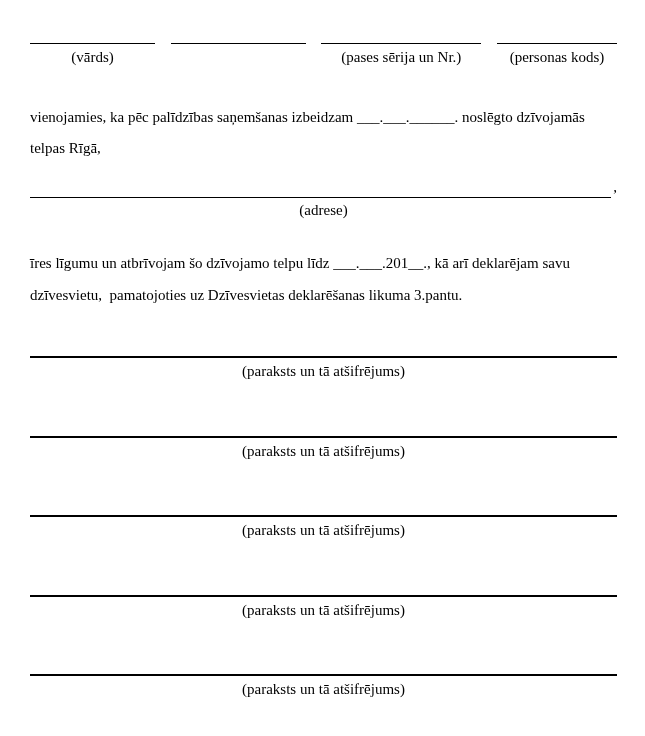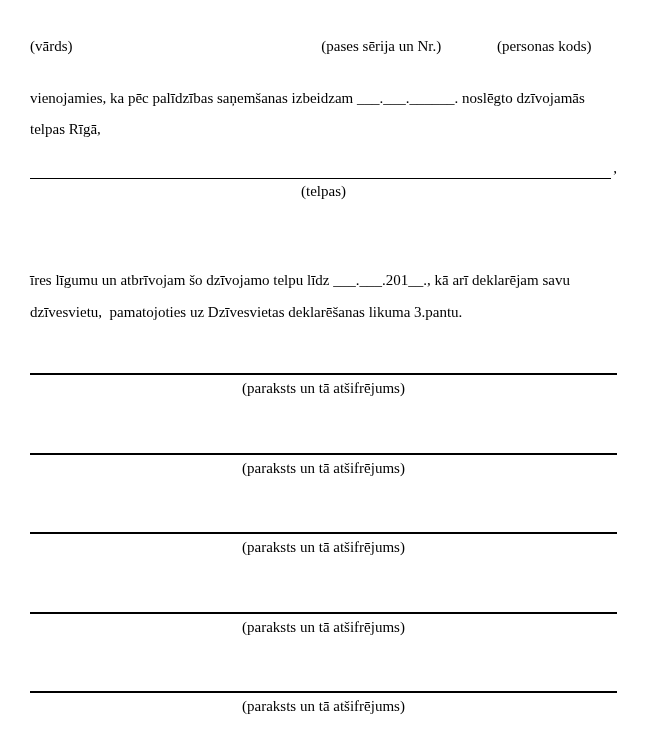--- a/index.html
+++ b/index.html
@@ -19,21 +19,21 @@
     font-size: 15px;
     overflow: hidden;
   }
 
   
   .fields-row {
     display: flex;
     justify-content: space-between;
     align-items: flex-start;
   }
-  .field { display: flex; }
+  .field { display: flex; flex-direction: column; }
   .field-1 { width: 125px; }
   .field-2 { width: 135px; }
   .field-3 { width: 120px; }
   .field-4 { width: 160px; }
   .blank-line {
     height: 10px;
     border-bottom: 1px solid #000;
   }
   .field-label {
     margin-top: 4px;
@@ -42,22 +42,22 @@
     line-height: 1.3;
   }
 
   
   .para {
     margin: 0;
     line-height: 2.1;
     white-space: pre-wrap;
     text-align: left;
   }
-  .para-1 { margin-top: 26px; }
-  .para-2 { margin-top: 64px; }
+  .para-1 { margin-top: 34px; }
+  .para-2 { margin-top: 28px; }
 
   
   .address-block { margin-top: 12px; }
   .address-line-row {
     display: flex;
     align-items: flex-end;
   }
   .address-underline {
     flex: 1;
     height: 20px;
@@ -112,21 +112,21 @@
     </div>
   </div>
 
   <p class="para para-1">vienojamies, ka pēc palīdzības saņemšanas izbeidzam ___.___.______. noslēgto dzīvojamās telpas Rīgā,</p>
 
   <div class="address-block">
     <div class="address-line-row">
       <span class="address-underline"></span>
       <span class="address-comma">,</span>
     </div>
-    <div class="address-label">(telpas)</div>
+    <div class="address-label">(adrese)</div>
   </div>
 
   <p class="para para-2">īres līgumu un atbrīvojam šo dzīvojamo telpu līdz ___.___.201__., kā arī deklarējam savu dzīvesvietu,  pamatojoties uz Dzīvesvietas deklarēšanas likuma 3.pantu.</p>
 
   <div class="signatures">
     <div class="sig-block">
       <hr class="sig-line">
       <div class="sig-label">(paraksts un tā atšifrējums)</div>
     </div>
     <div class="sig-block">

